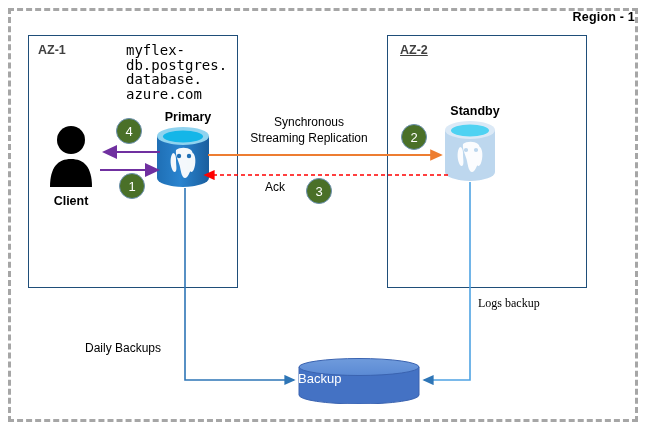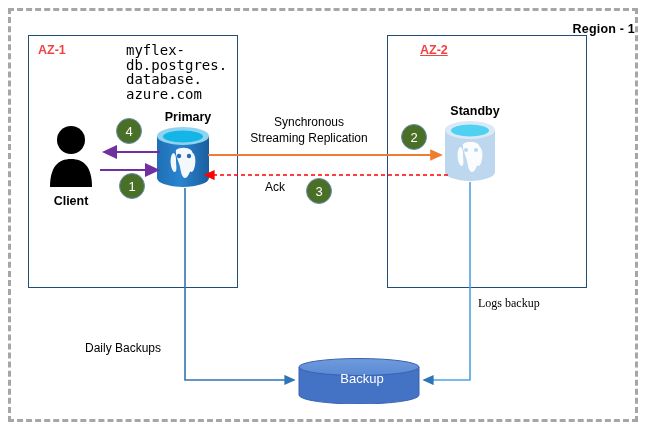--- a/index.html
+++ b/index.html
@@ -27,40 +27,39 @@
     box-sizing: border-box;
   }
   .region-label {
     position: absolute;
     right: 14px;
     top: 10px;
     font-size: 12.5px;
     font-weight: bold;
     color: #000000;
     letter-spacing: 0.2px;
-    margin-top: 12px;
   }
 
   
   .az-box {
     position: absolute;
     border: 1.4px solid #1f4e79;
     background: transparent;
     box-sizing: border-box;
   }
   #az1-box { left: 28px;  top: 35px; width: 210px; height: 253px; }
   #az2-box { left: 387px; top: 35px; width: 200px; height: 253px; }
   .az-label {
     position: absolute;
     font-size: 12.5px;
     font-weight: bold;
-    color: #ef4444;
+    color: #404040;
   }
   #az1-label { left: 38px;  top: 43px; }
-  #az2-label { left: 420px; top: 43px; text-decoration: underline; }
+  #az2-label { left: 400px; top: 43px; text-decoration: underline; }
 
   
   .hostname {
     position: absolute;
     left: 126px;
     top: 43px;
     width: 100px;
     font-family: "DejaVu Sans Mono", "Liberation Mono", monospace;
     font-size: 14px;
     line-height: 14.5px;
@@ -130,21 +129,20 @@
   #ack-label   { left: 265px; top: 180px; width: 40px; text-align: left; }
   #daily-label { left: 85px;  top: 296px; margin-top: 45px; }
   #logs-label  { left: 478px; top: 296px; font-family: Liberation Serif, serif; }
 
   
   .backup-cyl { position: absolute; left: 298px; top: 358px; width: 122px; height: 46px; }
   .backup-text {
     position: absolute;
     left: 298px; top: 371px;
     width: 128px;
-    text-align: center;
     font-size: 13px;
     color: #ffffff;
   }
 </style>
 </head>
 <body>
 
 <div id="stage">
 
   <div class="region-box"></div>

